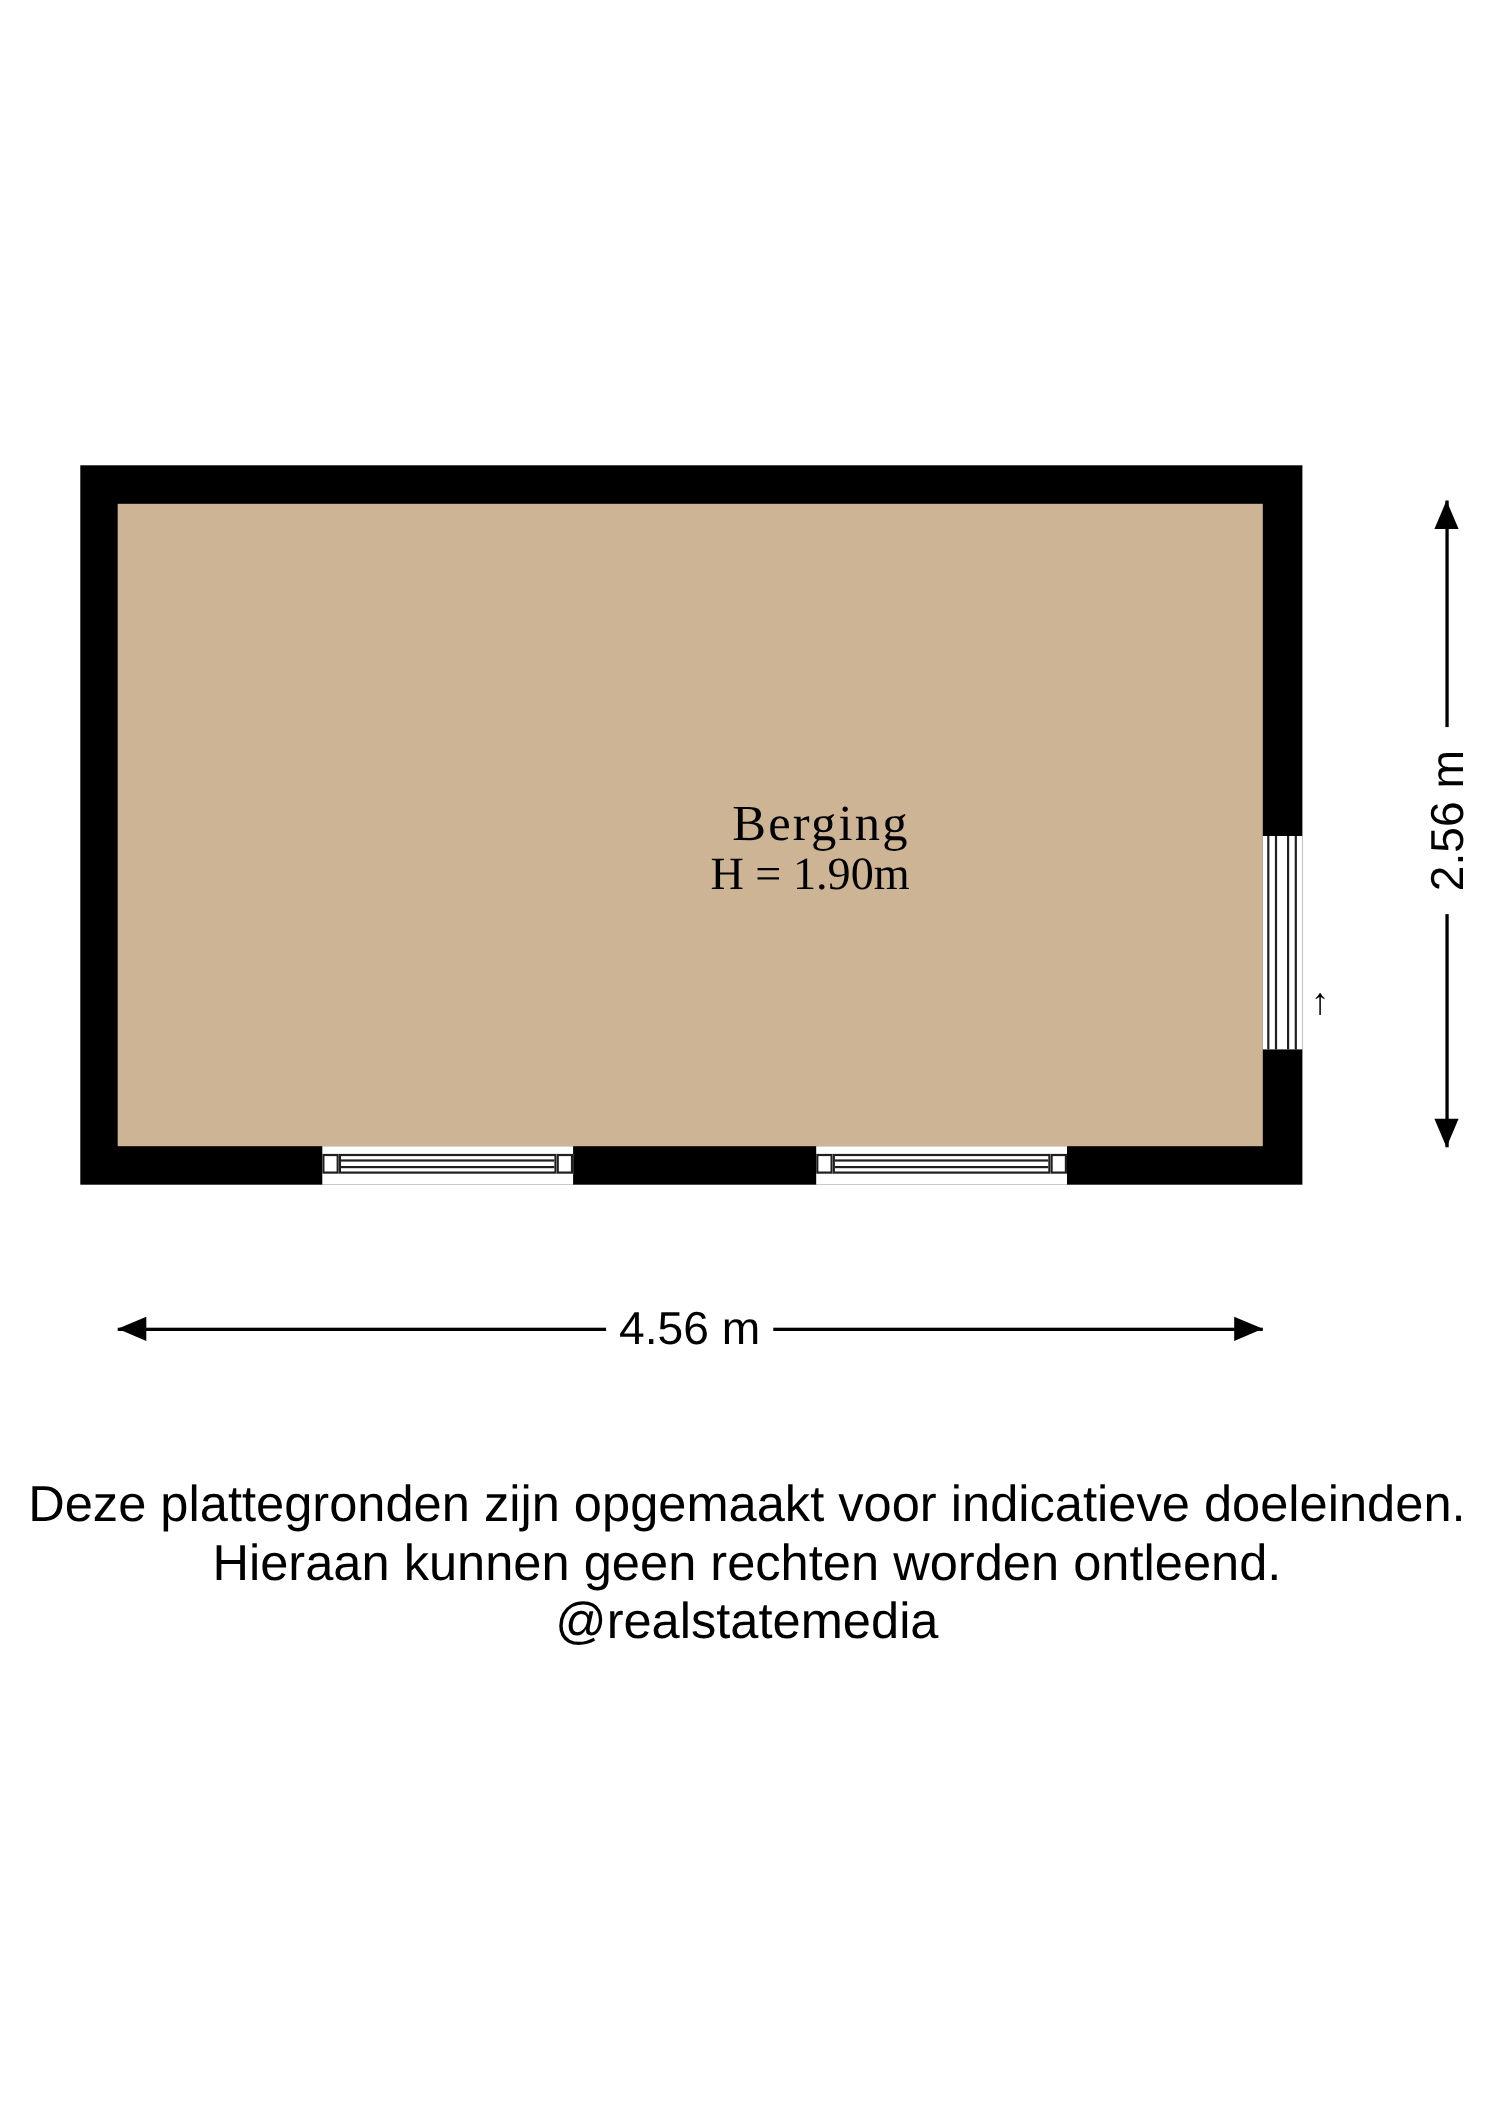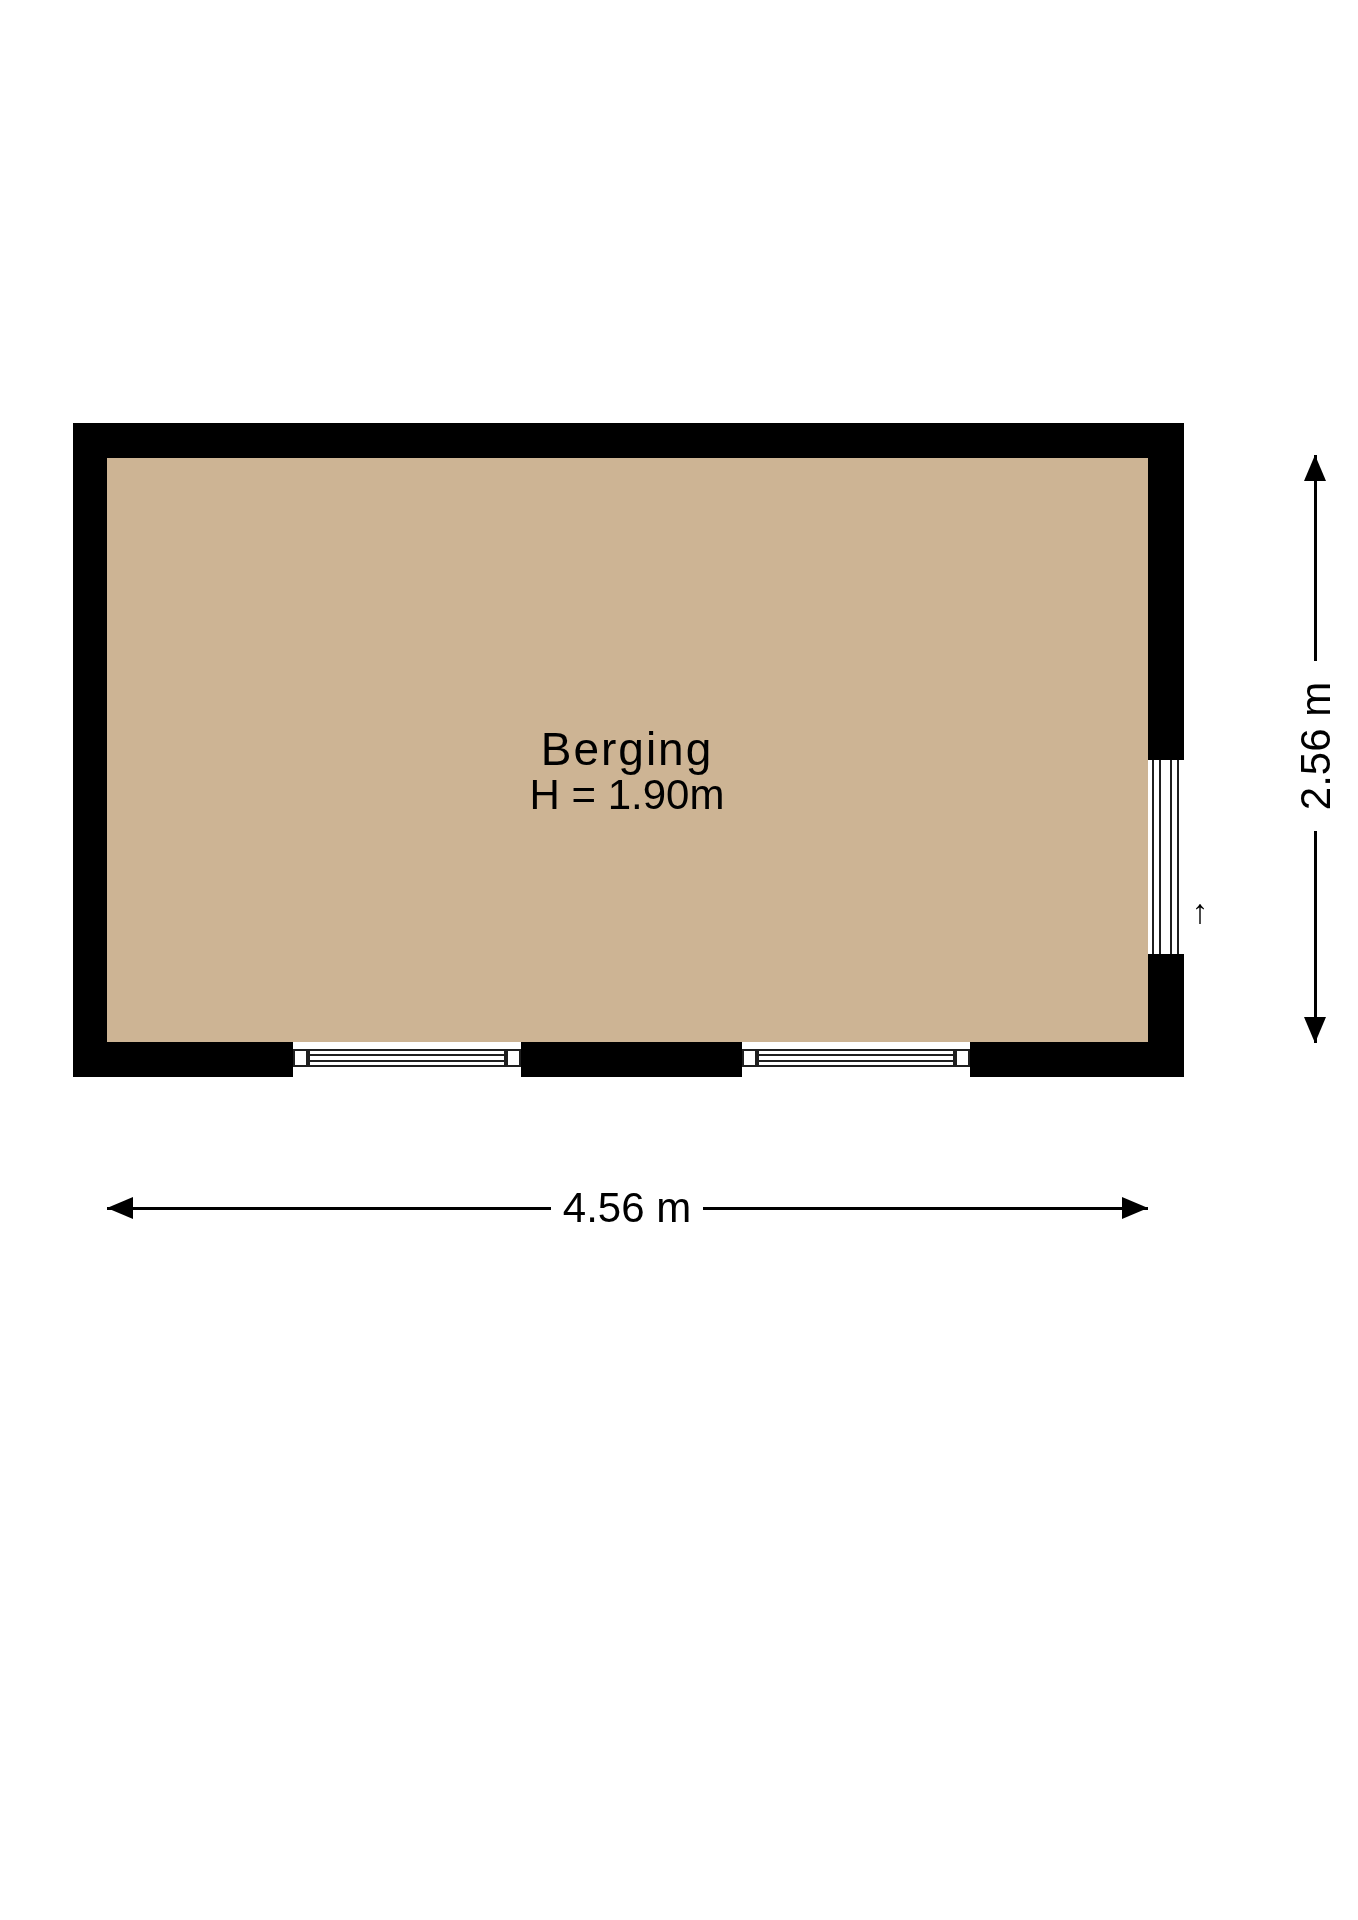--- a/index.html
+++ b/index.html
@@ -27,21 +27,22 @@
     background: var(--color-wall);
   }
   .floor {
     left: 107px; top: 458px; width: 1041px; height: 584px;
     background: var(--color-floor);
   }
 
   
   .room-label {
     left: 427px; top: 726px; width: 400px;
-    text-align: center;
+    text-align: right;
+    font-family: Liberation Serif, serif;
   }
   .room-name   { font-size: 46px; line-height: 46px; letter-spacing: 2px; }
   .room-height { font-size: 42px; line-height: 42px; margin-top: 2px; }
 
   
   .window-h {
     top: 1042px; width: 228px; height: 35px;
     background: var(--color-bg);
   }
   .window-h.w1 { left: 293px; }
@@ -178,14 +179,19 @@
   <div class="abs tri h-right"></div>
   <div class="abs dim-label-h">
     <span>4.56 m</span>
   </div>
 
   <div class="abs dim-line-v"></div>
   <div class="abs tri v-up"></div>
   <div class="abs tri v-down"></div>
   <div class="abs dim-label-v">2.56 m</div>
 
+  <div class="abs disclaimer">
+    <div>Deze plattegronden zijn opgemaakt voor indicatieve doeleinden.</div>
+    <div>Hieraan kunnen geen rechten worden ontleend.</div>
+    <div>@realstatemedia</div>
+  </div>
 
 </div>
 
 </body></html>

